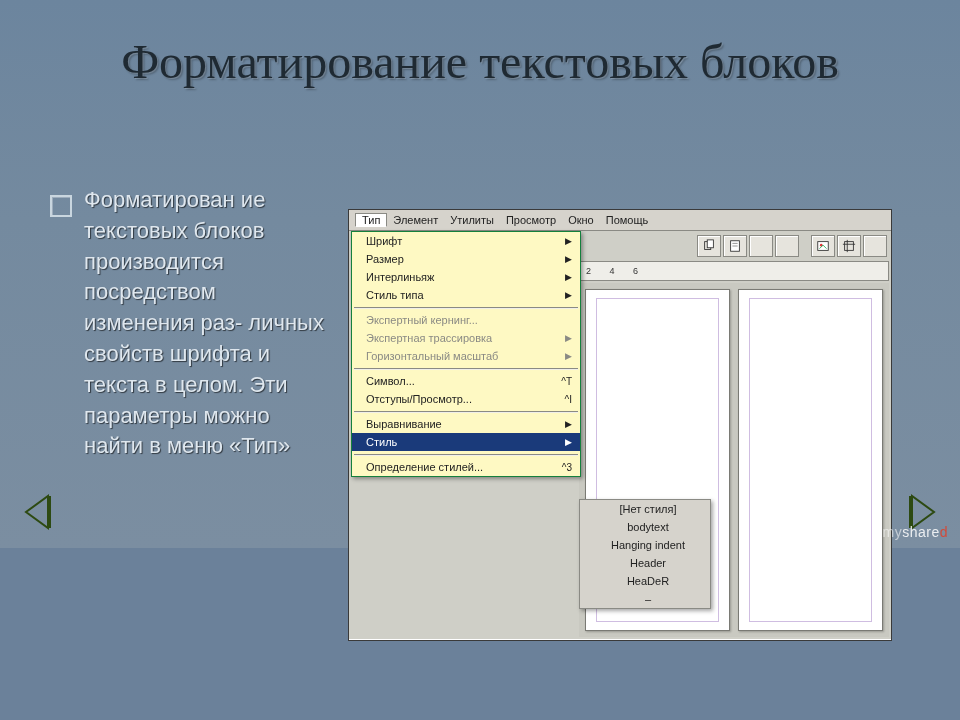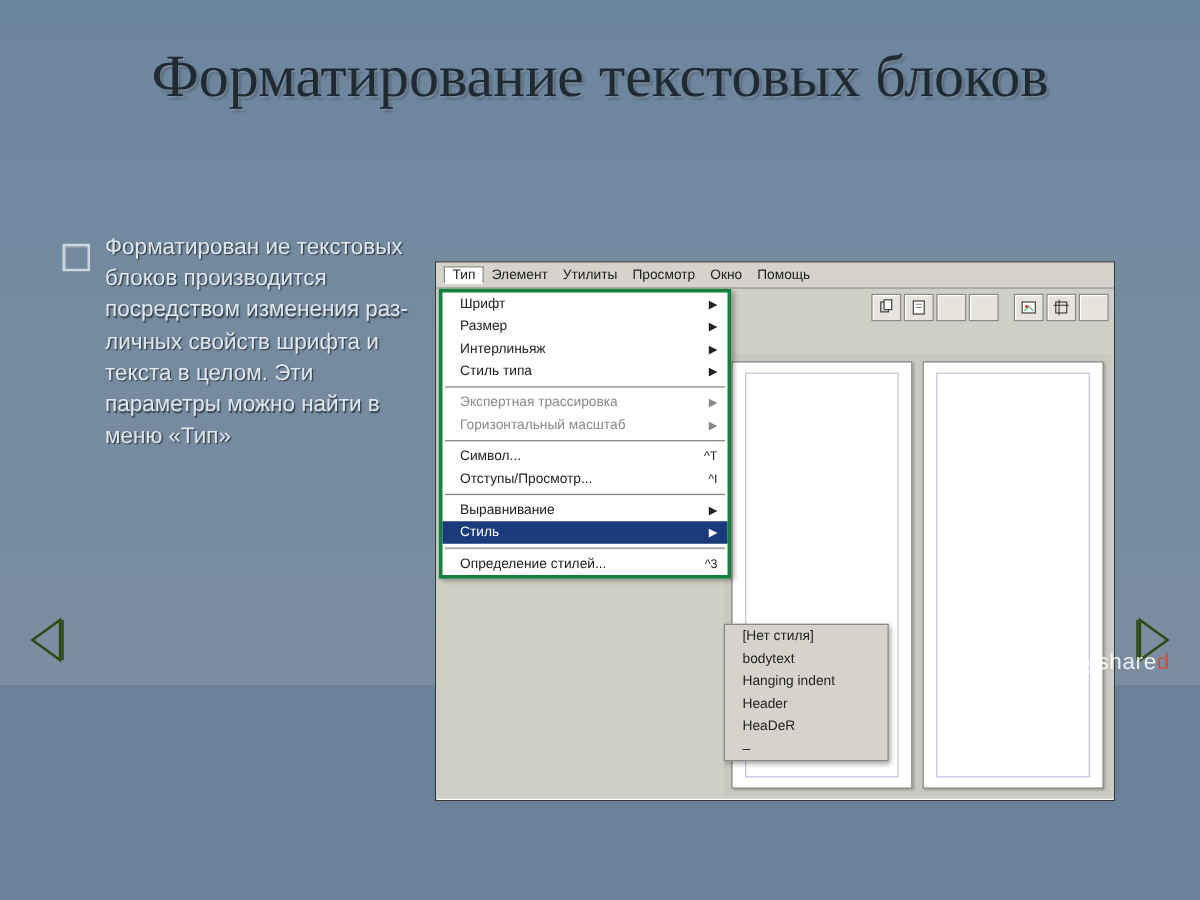--- a/index.html
+++ b/index.html
@@ -44,21 +44,21 @@
     width: 18px;
     height: 18px;
     border: 2px solid #c9d6df;
     margin-top: 10px;
     margin-right: 12px;
     flex: 0 0 auto;
     box-shadow: inset 1px 1px 0 rgba(255,255,255,0.3);
   }
   .body-text {
     font-family: Verdana, Tahoma, sans-serif;
-    font-size: 18px;
+    font-size: 22px;
     line-height: 1.4;
     color: #dfe7ee;
     text-shadow: 1px 1px 1px rgba(0,0,0,0.6);
   }
   .screenshot {
     position: absolute;
     left: 348px;
     top: 209px;
     width: 542px;
     height: 430px;
@@ -145,22 +145,22 @@
     content: "";
     position: absolute;
     left: 10px; right: 10px; top: 8px; bottom: 8px;
     border: 1px solid #cfbde1;
   }
   .dropdown {
     position: absolute;
     left: 2px;
     top: 0px;
     width: 228px;
-    background: #ffffff;
-    border: 3px solid #15803d;
+    background: #fef9c3;
+    border: 1px solid #15803d;
     box-shadow: 2px 2px 4px rgba(0,0,0,0.35);
     font-size: 11px;
     color: #222;
     text-align: center;
   }
   .dd-item {
     padding: 3px 8px 3px 14px;
     position: relative;
     display: flex;
     justify-content: space-between;
@@ -190,27 +190,28 @@
     top: 268px;
     width: 130px;
     background: #d6d3cc;
     border: 1px solid #8a8a84;
     box-shadow: 2px 2px 4px rgba(0,0,0,0.35);
     font-size: 11px;
     color: #222;
   }
   .sm-item {
     padding: 3px 8px 3px 14px;
+    text-align: center;
   }
   .watermark {
     position: absolute;
-    right: 24px;
+    right: 12px;
     bottom: 8px;
     font-family: Arial, sans-serif;
-    font-size: 18px;
+    font-size: 14px;
     color: rgba(255,255,255,0.55);
     letter-spacing: 0.5px;
     display: flex;
     align-items: flex-start;
   }
   .watermark .share { color: rgba(255,255,255,0.85); }
   .watermark .red { color: #d14b3a; }
   .nav-btn {
     position: absolute;
     bottom: 14px;
@@ -278,20 +279,21 @@
         <div class="tbbtn">
             <svg viewBox="0 0 16 16">
               <rect x="3" y="3" width="10" height="10" fill="none" stroke="#333"></rect>
               <line x1="1" y1="6" x2="15" y2="6" stroke="#333"></line>
               <line x1="6" y1="1" x2="6" y2="15" stroke="#333"></line>
             </svg>
           </div>
         <div class="tbbtn"></div>
       </div>
 
+      <div class="ruler">2 4 6</div>
 
       <div class="doc-area">
         <div class="page"></div>
         <div class="page"></div>
       </div>
 
       <div class="dropdown" id="dropdown">
           <div class="dd-item">
             <span>Шрифт</span>
             <span class="arrow">▶</span>
@@ -302,20 +304,23 @@
           </div>
           <div class="dd-item">
             <span>Интерлиньяж</span>
             <span class="arrow">▶</span>
           </div>
           <div class="dd-item">
             <span>Стиль типа</span>
             <span class="arrow">▶</span>
           </div>
           <div class="dd-sep"></div>
+          <div class="dd-item disabled">
+            <span>Экспертный кернинг...</span>
+          </div>
           <div class="dd-item disabled">
             <span>Экспертная трассировка</span>
             <span class="arrow">▶</span>
           </div>
           <div class="dd-item disabled">
             <span>Горизонтальный масштаб</span>
             <span class="arrow">▶</span>
           </div>
           <div class="dd-sep"></div>
           <div class="dd-item">

